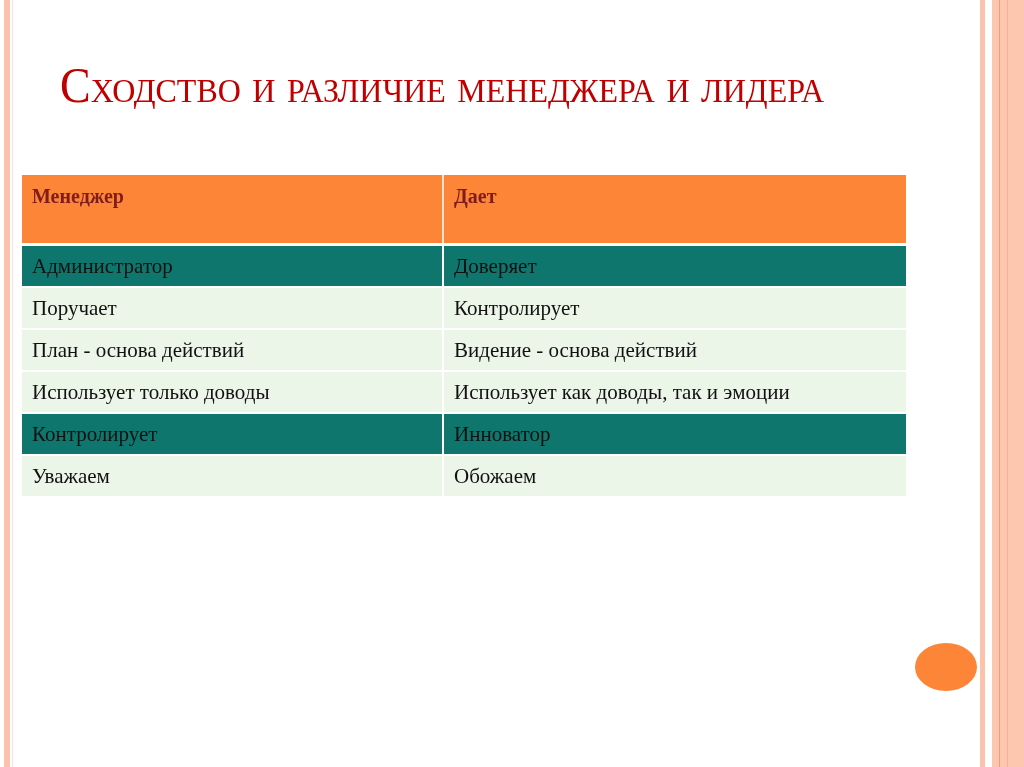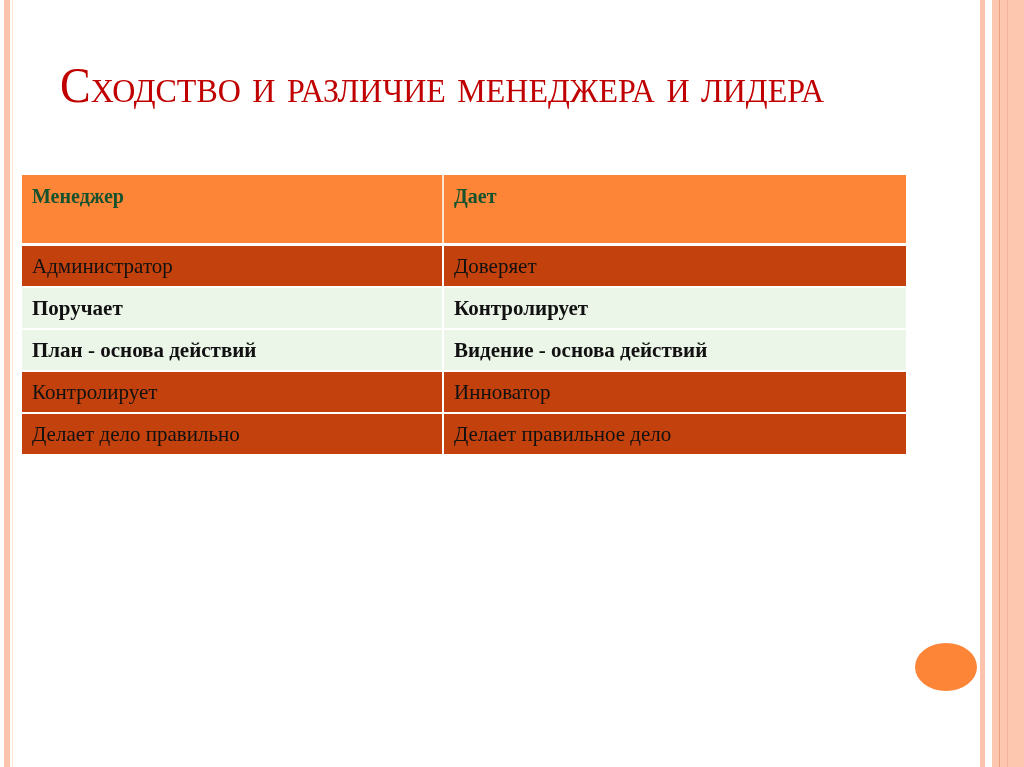--- a/index.html
+++ b/index.html
@@ -4,28 +4,28 @@
 <style>
   html, body { margin:0; padding:0; }
   body { width:1024px; height:767px; position:relative; background:#ffffff; overflow:hidden;
          font-family:"Liberation Serif", "DejaVu Serif", serif; }
   .stripe { position:absolute; top:0; height:767px; }
   .title { position:absolute; left:60px; top:52px; width:800px; color:#c00000;
            font-size:46px; line-height:62px; font-variant:small-caps; letter-spacing:0px;
            transform:scaleY(1.08); transform-origin:top left; }
   table.cmp { position:absolute; left:22px; top:175px; width:884px; border-collapse:collapse; }
   table.cmp th, table.cmp td { padding:0 10px; text-align:left; vertical-align:top; }
-  table.cmp th { background:#fd8537; color:#14532d; font-weight:bold; font-size:20px;
+  table.cmp th { background:#fd8537; color:#7f1d1d; font-weight:bold; font-size:20px;
                  height:69px; padding-top:10px; box-sizing:border-box; border-bottom:3px solid #ffffff; }
   table.cmp th:first-child { border-right:2px solid #fde3d0; }
   table.cmp td { font-size:21px; color:#111; height:42px; line-height:40px; box-sizing:border-box;
                  border-bottom:2px solid #ffffff; }
   table.cmp td:first-child { border-right:2px solid #ffffff; width:421px; }
-  table.cmp tr.odd td { background:#c2410c; }
-  table.cmp tr.even td { background:#ebf5e8;font-weight:bold; }
+  table.cmp tr.odd td { background:#0f766e; }
+  table.cmp tr.even td { background:#ebf5e8; }
   .circle { position:absolute; left:915px; top:643px; width:62px; height:48px; border-radius:50%; background:#fd8537; }
 </style>
 </head>
 <body>
 
 <div class="stripe" style="left:4px;width:6px;background:#fbc3ab;"></div>
 <div class="stripe" style="left:12px;width:1px;background:#fde1d4;"></div>
 <div class="stripe" style="left:980px;width:5px;background:#fbc3ab;"></div>
 <div class="stripe" style="left:992px;width:32px;background:#fcc7ae;"></div>
 <div class="stripe" style="left:999px;width:1px;background:#e9a083;"></div>
@@ -46,24 +46,28 @@
       <td>Доверяет</td>
     </tr>
     <tr class="even">
       <td>Поручает</td>
       <td>Контролирует</td>
     </tr>
     <tr class="even">
       <td>План - основа действий</td>
       <td>Видение - основа действий</td>
     </tr>
+    <tr class="even">
+      <td>Использует только доводы</td>
+      <td>Использует как доводы, так и эмоции</td>
+    </tr>
     <tr class="odd">
       <td>Контролирует</td>
       <td>Инноватор</td>
     </tr>
-    <tr class="odd">
-      <td>Делает дело правильно</td>
-      <td>Делает правильное дело</td>
+    <tr class="even">
+      <td>Уважаем</td>
+      <td>Обожаем</td>
     </tr>
   </tbody>
 </table>
 
 <div class="circle"></div>
 
 </body></html>

